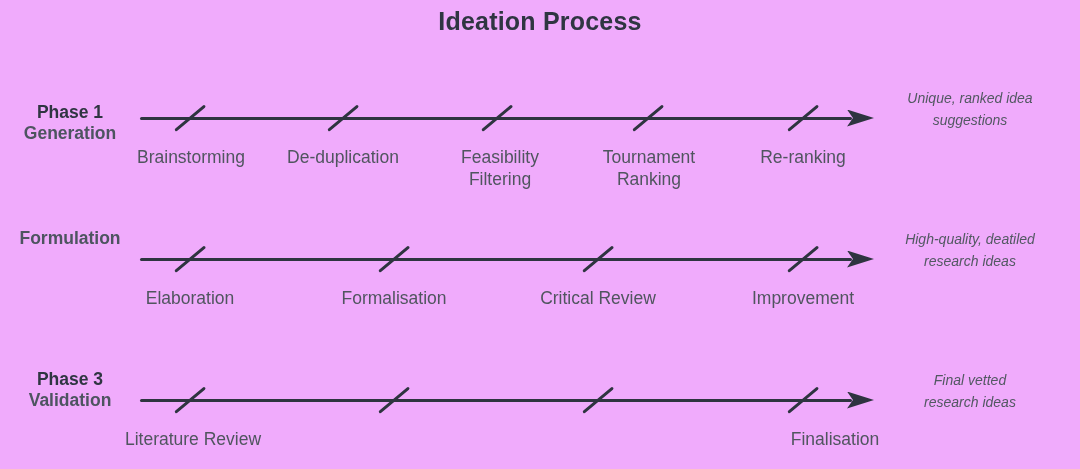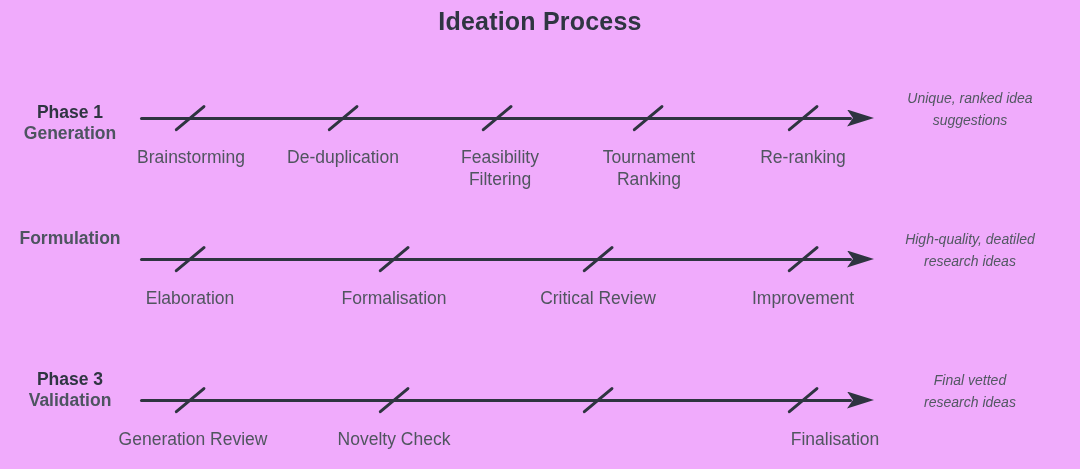--- a/index.html
+++ b/index.html
@@ -122,19 +122,18 @@
   <div class="phase-label" style="top:369px;">
     <div class="phase-name">Phase 3</div>
     <div class="phase-sub">Validation</div>
   </div>
   <div class="tl-line" style="left:140px; top:399px; width:712px;"></div>
   <div class="arrowhead" style="left:847px; top:391.5px;"></div>
   <div class="tick" style="left:190px; top:400px;"></div>
   <div class="tick" style="left:394px; top:400px;"></div>
   <div class="tick" style="left:598px; top:400px;"></div>
   <div class="tick" style="left:803px; top:400px;"></div>
-  <div class="step-label" style="left:193px; top:428px;">Generation Review</div>
-  <div class="step-label" style="left:394px; top:428px;">Novelty Check</div>
+  <div class="step-label" style="left:193px; top:428px;">Literature Review</div>
   <div class="step-label" style="left:803px; top:428px;margin-left:32px;">Finalisation</div>
   <div class="outcome-label" style="top:369px;">Final vetted
 research ideas</div>
 
 </div>
 
 </body></html>

